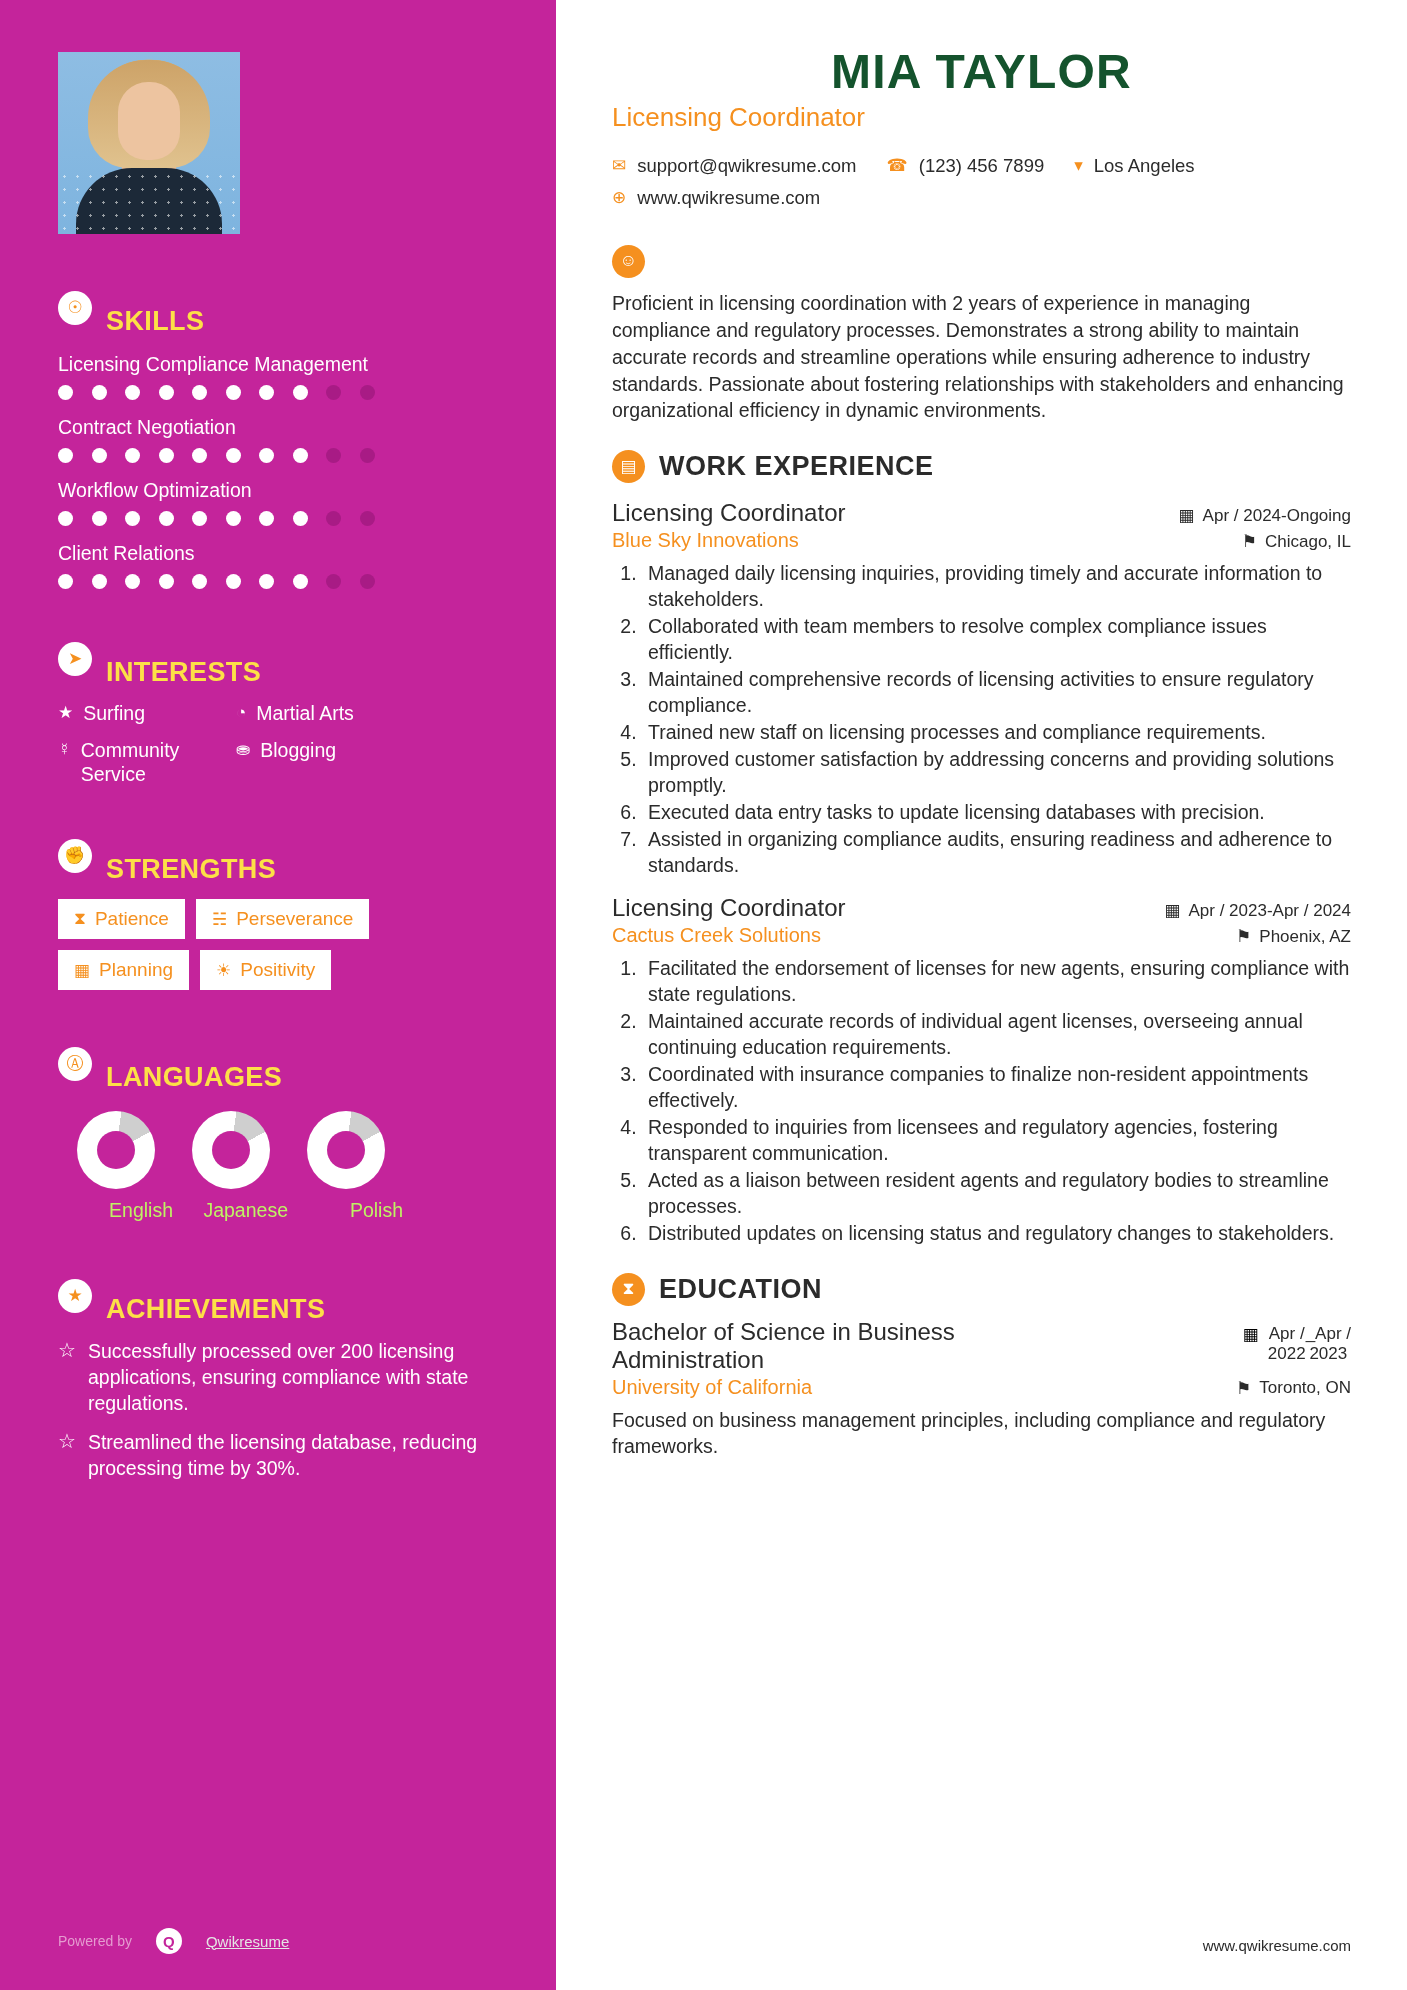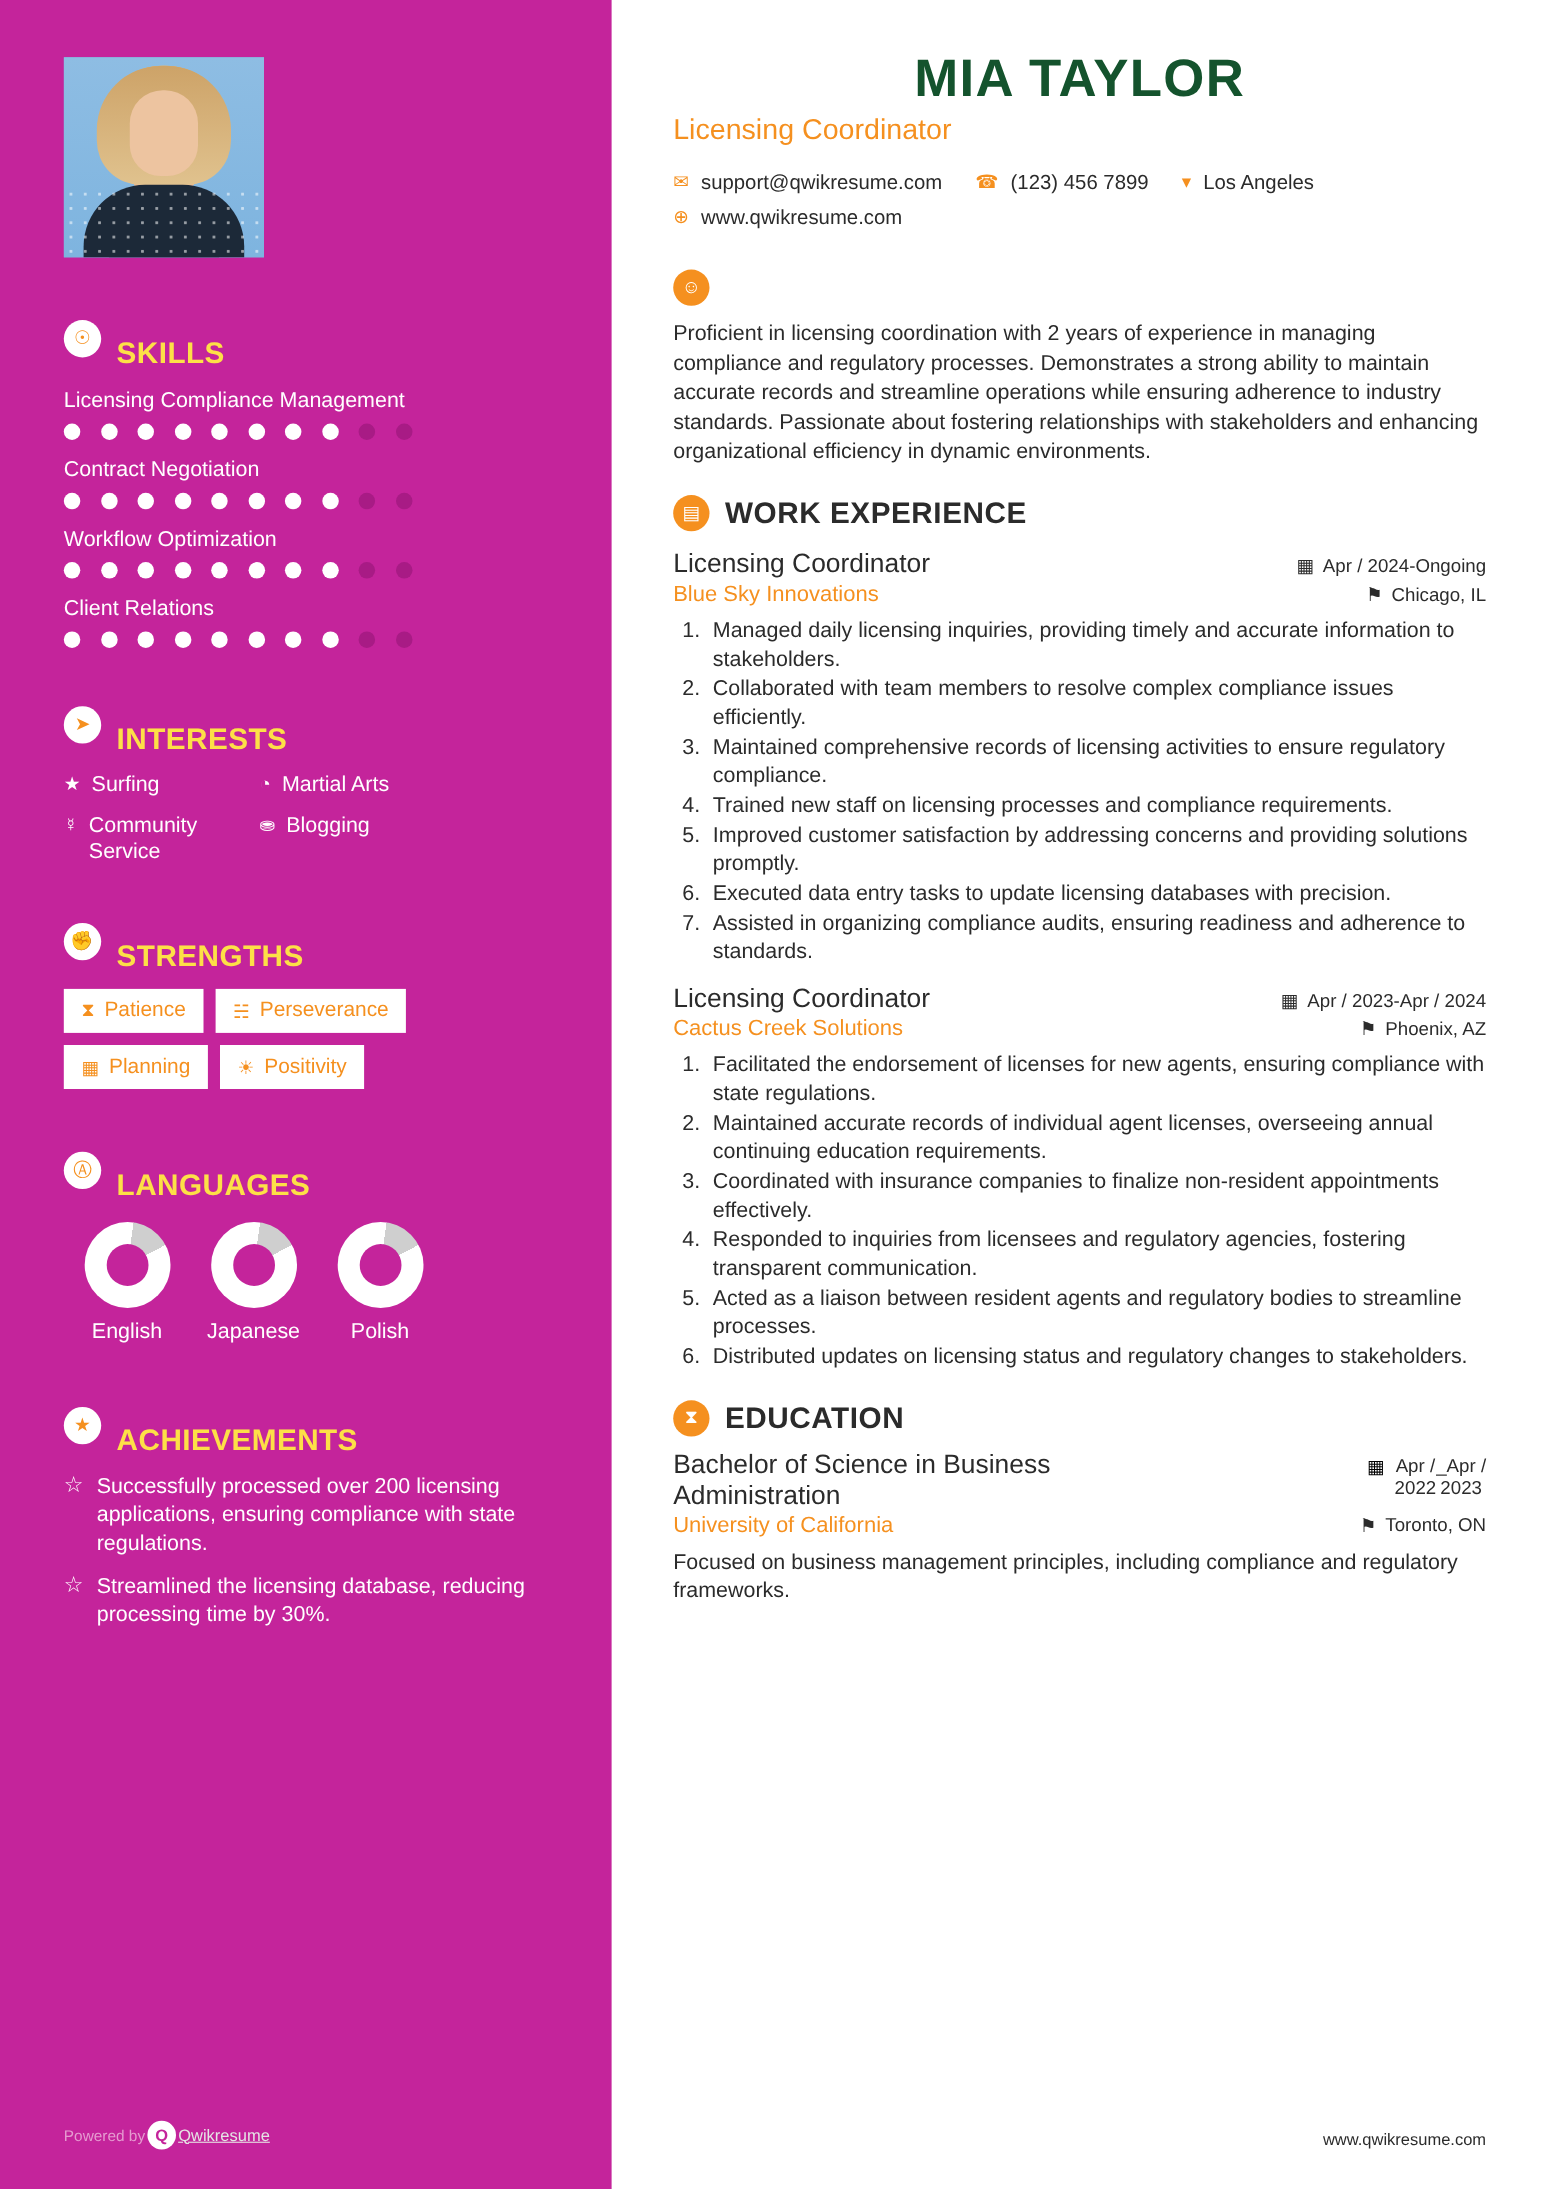--- a/index.html
+++ b/index.html
@@ -130,30 +130,30 @@
     margin: 0 auto 10px auto;
     position: relative;
     background: conic-gradient(from 0deg, #ffffff 0deg 8deg, #CFCFCF 8deg 62deg, #ffffff 62deg 360deg);
   }
   .donut::after {
     content: "";
     position: absolute; inset: 20px;
     border-radius: 50%;
     background: #C4249B;
   }
-  .lang-label { color: #ffffff; font-size: 19.5px; }
+  .lang-label { color: #bef264; font-size: 19.5px; text-align: right; }
 
   .ach { display: flex; gap: 12px; margin-top: 14px; }
   .ach .gi { color: #ffffff; font-size: 20px; flex: none; line-height: 1.15; }
   .ach-text { color: #ffffff; font-size: 19.5px; line-height: 1.32; }
 
   .sb-footer {
     margin-top: auto;
     padding: 0 58px 36px 58px;
-    display: flex; align-items: center; gap: 2px;
+    display: flex; align-items: center; gap: 24px;
   }
   .pw-label { color: #E59BD0; font-size: 14px; }
   .q-badge {
     width: 26px; height: 26px; border-radius: 50%;
     background: #ffffff; color: #C4249B;
     display: flex; align-items: center; justify-content: center;
     font-size: 15px; font-weight: bold;
   }
   .q-name { color: #e5e5e5; font-size: 15px; text-decoration: underline; }
 

